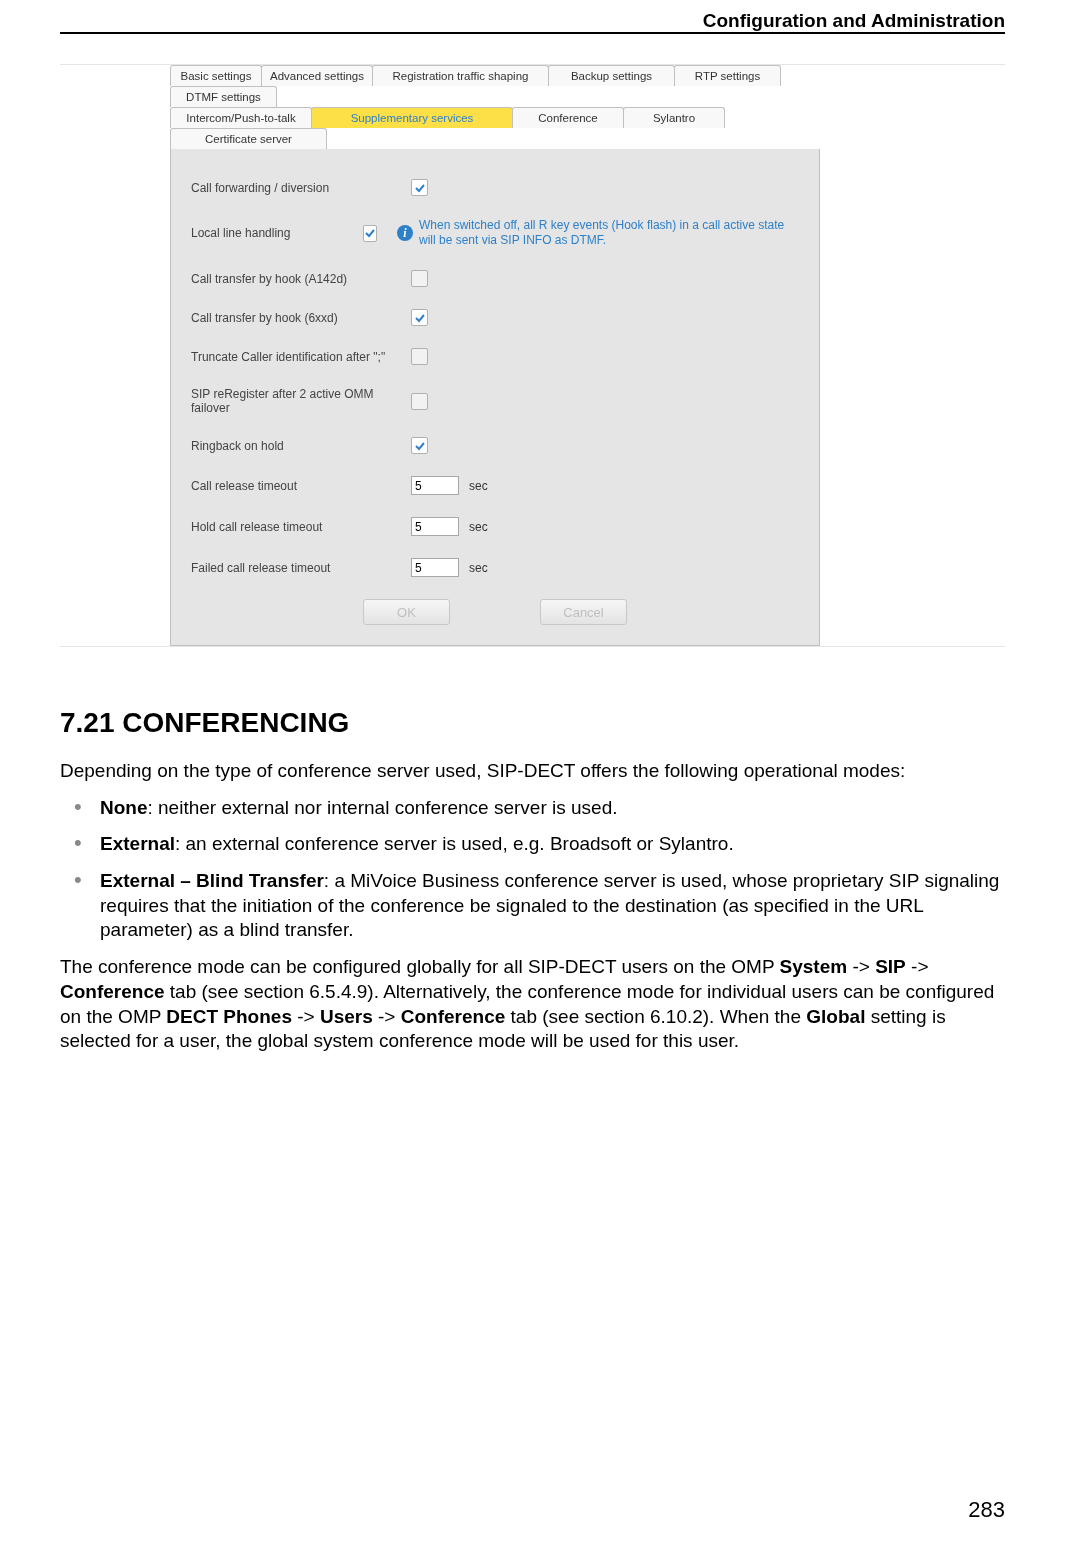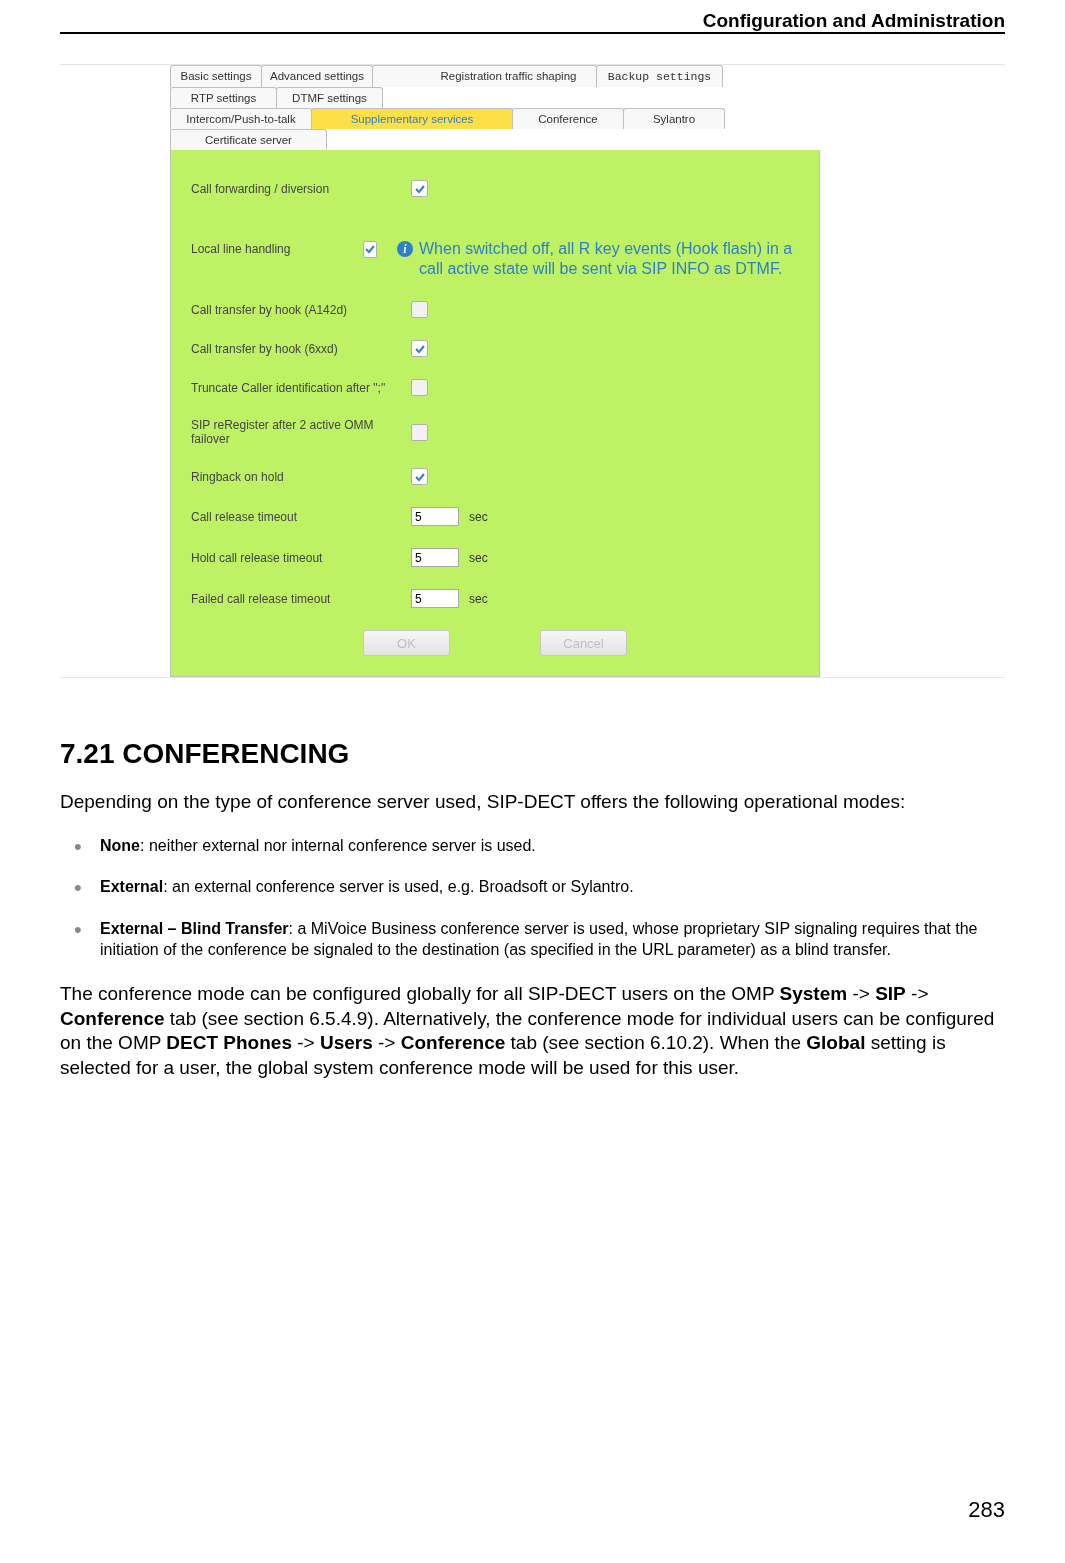--- a/index.html
+++ b/index.html
@@ -52,39 +52,39 @@
     font-size: 11.5px;
     text-align: center;
     background: #f8f8f8;
     color: #333;
     margin-right: -1px;
     white-space: nowrap;
     overflow: hidden;
   }
   .tabrow1 .tab:nth-child(1){width:90px;}
   .tabrow1 .tab:nth-child(2){width:110px;}
-  .tabrow1 .tab:nth-child(3){width:175px;padding-left:48px;}
-  .tabrow1 .tab:nth-child(4){width:125px;font-family:Liberation Mono, monospace;}
+  .tabrow1 .tab:nth-child(3){width:175px;}
+  .tabrow1 .tab:nth-child(4){width:125px;}
   .tabrow1 .tab:nth-child(5){width:105px;}
   .tabrow1 .tab:nth-child(6){width:105px;}
   .tabrow2 .tab:nth-child(1){width:140px;}
   .tabrow2 .tab:nth-child(2){width:200px;}
   .tabrow2 .tab:nth-child(3){width:110px;}
   .tabrow2 .tab:nth-child(4){width:100px;}
   .tabrow2 .tab:nth-child(5){width:155px;}
   .tab.active {
     color: #2e80c9;
     background: #fde047;
   }
   .tabrow1, .tabrow2 { display:flex; }
   .panel {
     border: 1px solid #c0c0c0;
     border-top: none;
     padding: 30px 20px 20px 20px;
-    background: #bef264;
+    background: #e5e5e5;
   }
   .form-row {
     display: flex;
     align-items: center;
     margin-bottom: 22px;
     font-size: 12px;
     color: #444;
   }
   .form-label { width: 220px; }
   .cb {
@@ -93,21 +93,21 @@
     background:#fff; margin-right:8px;
   }
   .cb svg { display:block; }
   .cb.empty { background:#f2f2f2; }
   .info-icon {
     width:16px; height:16px; border-radius:50%; background:#2e80c9;
     color:#fff; display:inline-flex; align-items:center; justify-content:center;
     font-style:italic; font-family:Georgia,serif; font-weight:bold; font-size:12px;
     margin: 0 6px 0 12px; flex-shrink:0;
   }
-  .info-text { color:#2e80c9; font-size:16px; max-width:380px; line-height:1.25;margin-top:20px; }
+  .info-text { color:#2e80c9; font-size:12px; max-width:380px; line-height:1.25; }
   .txt-input {
     width:40px; height:17px; border:1px solid #a8a8a8; font-size:12px;
     padding:0 3px; background:#fff;
   }
   .unit { margin-left:10px; font-size:12px; color:#333; }
   .btn-row { display:flex; justify-content:center; gap:90px; margin-top:20px; }
   .btn {
     width:85px; height:24px; border-radius:3px;
     background:linear-gradient(#f6f6f6,#e3e3e3);
     border:1px solid #c8c8c8; color:#bfbfbf; font-size:13px;
@@ -124,23 +124,23 @@
     font-size: 19px;
     line-height: 1.3;
     margin: 0 0 10px 0;
   }
   ul.bul {
     list-style: none;
     padding: 0;
     margin: 0 0 10px 0;
   }
   ul.bul li {
-    font-size: 16px;
+    font-size: 19px;
     line-height: 1.3;
-    margin: 21px 0;
+    margin: 12px 0;
     padding-left: 40px;
     position: relative;
   }
   ul.bul li::before {
     content: "•";
     position: absolute;
     left: 14px;
     top: 0;
     color: #888;
     font-size: 22px;

